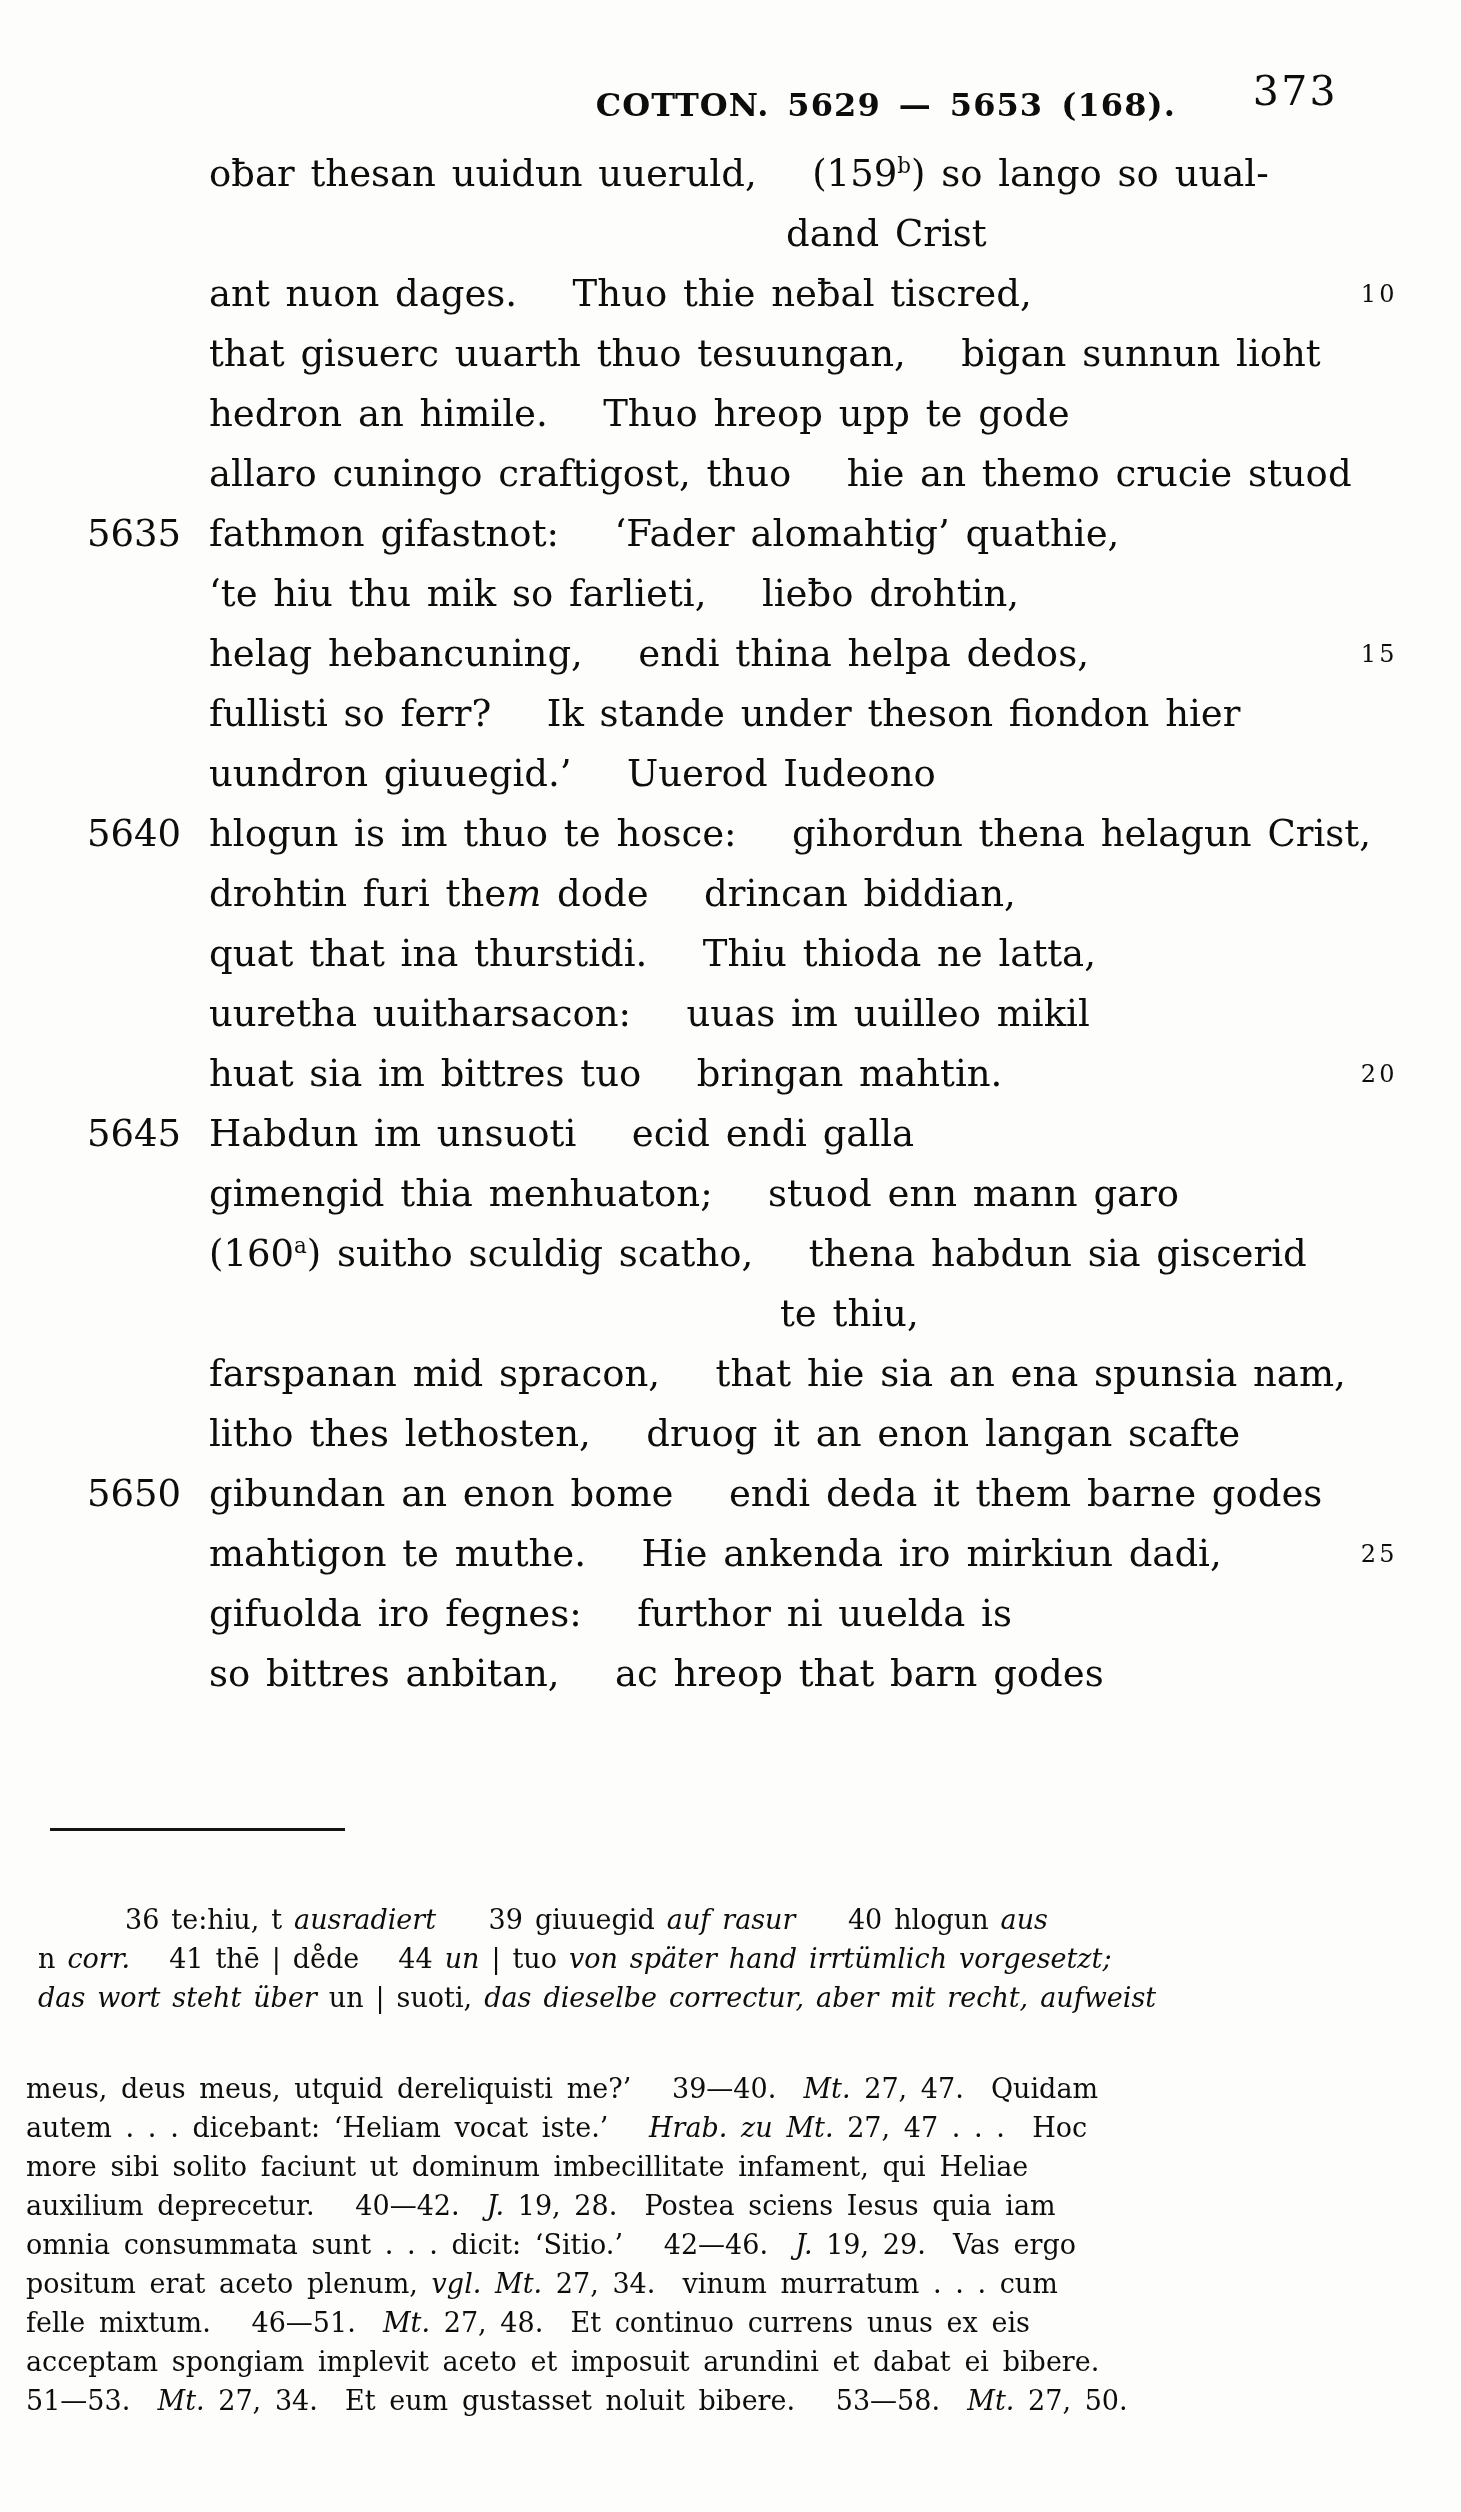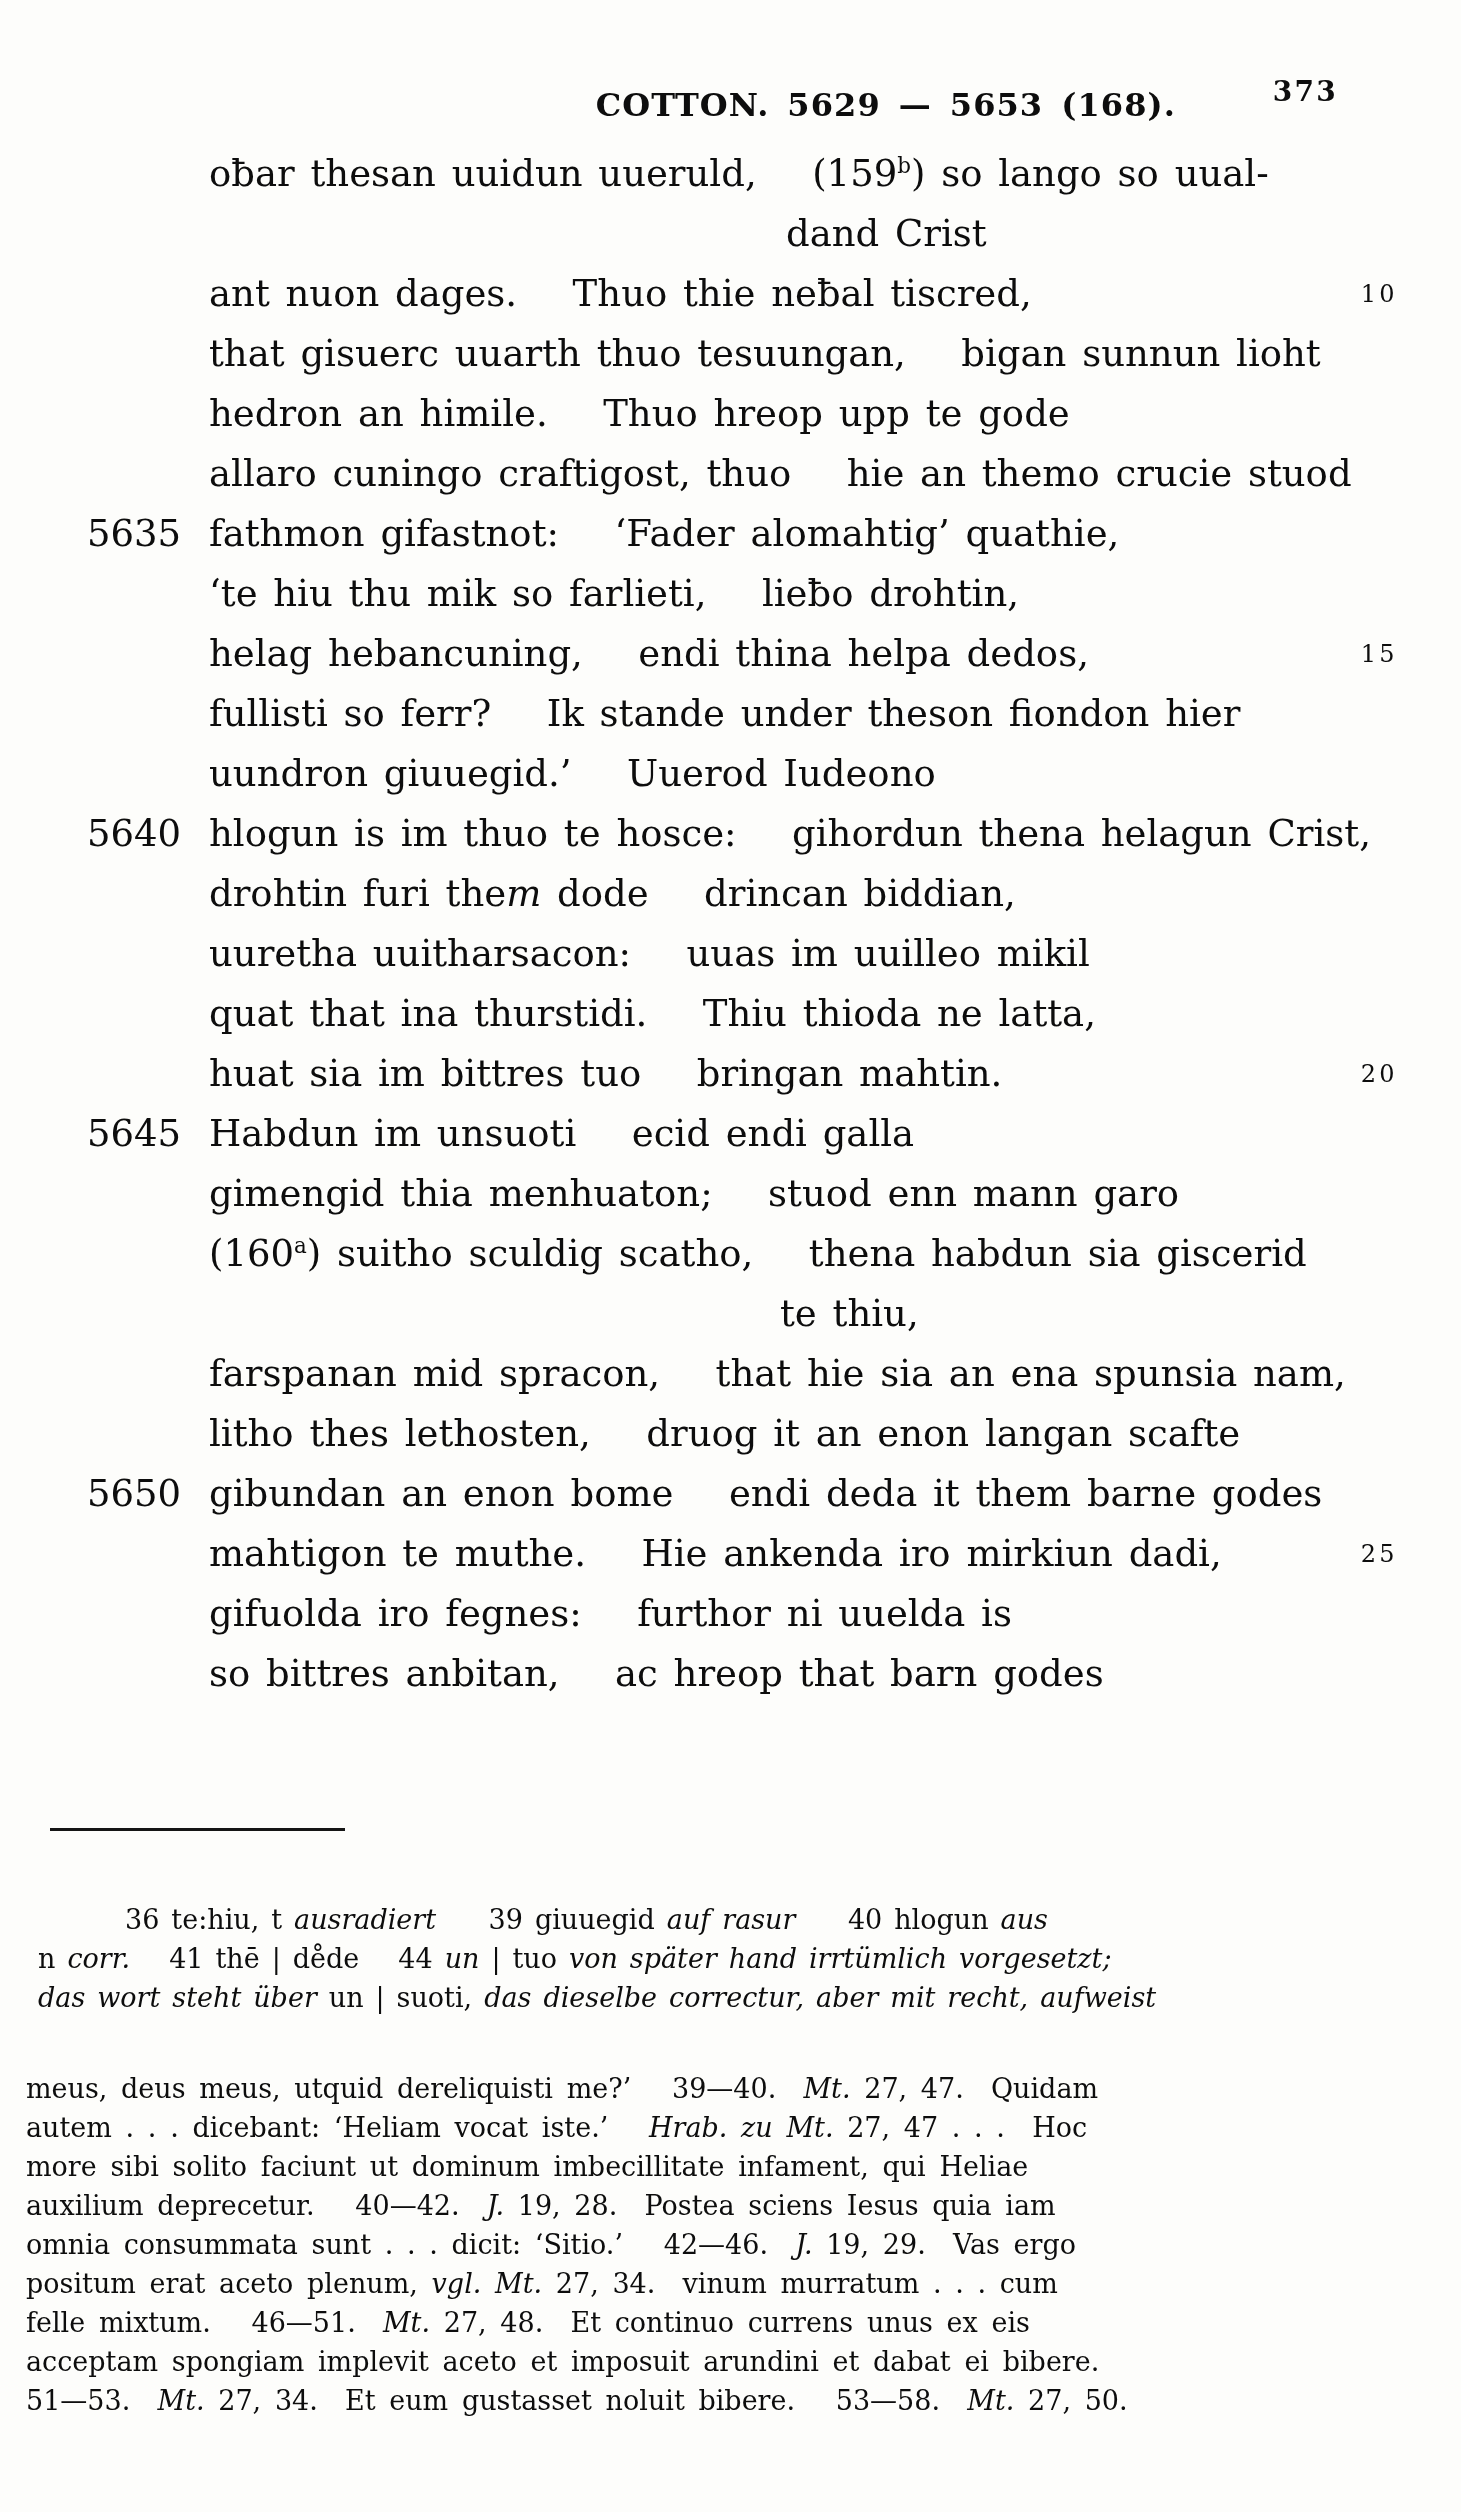--- a/index.html
+++ b/index.html
@@ -11,21 +11,21 @@
     font-family:"DejaVu Serif","Liberation Serif",serif;
     overflow:hidden;
   }
   .hdr-title{
     position:absolute;top:86px;left:171px;width:1005px;
     text-align:right;font-size:32px;font-weight:bold;
     letter-spacing:1.1px;word-spacing:5.7px;white-space:pre;
   }
   .hdr-page{
     position:absolute;top:67px;right:124px;
-    font-size:28px;font-weight:bold;letter-spacing:2.3px;margin-top:8px;
+    font-size:41px;font-weight:normal;letter-spacing:2.3px;
   }
   #verse{position:absolute;top:144px;left:0;width:1462px;}
   .vline{position:relative;height:60px;line-height:60px;font-size:37px;white-space:pre;margin-left:38px;}
   .vnum{position:absolute;left:49px;}
   .vtext{position:absolute;left:171px;word-spacing:4px;}
   .vmargin{position:absolute;right:64px;font-size:24px;letter-spacing:3.4px;}
   .rule{position:absolute;top:1828px;left:50px;width:295px;height:2.9px;background:#151515;}
   #apparatus{position:absolute;top:1900px;left:38px;width:1382px;}
   .aline{height:39px;line-height:39px;font-size:27px;white-space:pre;word-spacing:3.4px;}
   #commentary{position:absolute;top:2069px;left:26px;width:1382px;}
@@ -46,22 +46,22 @@
       <div class="vline"><span class="vtext"><span>that gisuerc uuarth thuo tesuungan,  bigan sunnun lioht</span></span></div>
       <div class="vline"><span class="vtext"><span>hedron an himile.  Thuo hreop upp te gode</span></span></div>
       <div class="vline"><span class="vtext"><span>allaro cuningo craftigost, thuo  hie an themo crucie stuod</span></span></div>
       <div class="vline"><span class="vnum">5635</span><span class="vtext"><span>fathmon gifastnot:  ‘Fader alomahtig’ quathie,</span></span></div>
       <div class="vline"><span class="vtext"><span>‘te hiu thu mik so farlieti,  lieƀo drohtin,</span></span></div>
       <div class="vline"><span class="vtext"><span>helag hebancuning,  endi thina helpa dedos,</span></span><span class="vmargin">15</span></div>
       <div class="vline"><span class="vtext"><span>fullisti so ferr?  Ik stande under theson fiondon hier</span></span></div>
       <div class="vline"><span class="vtext"><span>uundron giuuegid.’  Uuerod Iudeono</span></span></div>
       <div class="vline"><span class="vnum">5640</span><span class="vtext"><span>hlogun is im thuo te hosce:  gihordun thena helagun Crist,</span></span></div>
       <div class="vline"><span class="vtext"><span>drohtin furi the</span><span class="it">m</span><span> dode  drincan biddian,</span></span></div>
+      <div class="vline"><span class="vtext"><span>quat that ina thurstidi.  Thiu thioda ne latta,</span></span></div>
       <div class="vline"><span class="vtext"><span>uuretha uuitharsacon:  uuas im uuilleo mikil</span></span></div>
-      <div class="vline"><span class="vtext"><span>quat that ina thurstidi.  Thiu thioda ne latta,</span></span></div>
       <div class="vline"><span class="vtext"><span>huat sia im bittres tuo  bringan mahtin.</span></span><span class="vmargin">20</span></div>
       <div class="vline"><span class="vnum">5645</span><span class="vtext"><span>Habdun im unsuoti  ecid endi galla</span></span></div>
       <div class="vline"><span class="vtext"><span>gimengid thia menhuaton;  stuod enn mann garo</span></span></div>
       <div class="vline"><span class="vtext"><span>(160</span><span class="sup">a</span><span>) suitho sculdig scatho,  thena habdun sia giscerid</span></span></div>
       <div class="vline"><span class="vtext" style="left: 742px; text-align: center;"><span>te thiu,</span></span></div>
       <div class="vline"><span class="vtext"><span>farspanan mid spracon,  that hie sia an ena spunsia nam,</span></span></div>
       <div class="vline"><span class="vtext"><span>litho thes lethosten,  druog it an enon langan scafte</span></span></div>
       <div class="vline"><span class="vnum">5650</span><span class="vtext"><span>gibundan an enon bome  endi deda it them barne godes</span></span></div>
       <div class="vline"><span class="vtext"><span>mahtigon te muthe.  Hie ankenda iro mirkiun dadi,</span></span><span class="vmargin">25</span></div>
       <div class="vline"><span class="vtext"><span>gifuolda iro fegnes:  furthor ni uuelda is</span></span></div>

